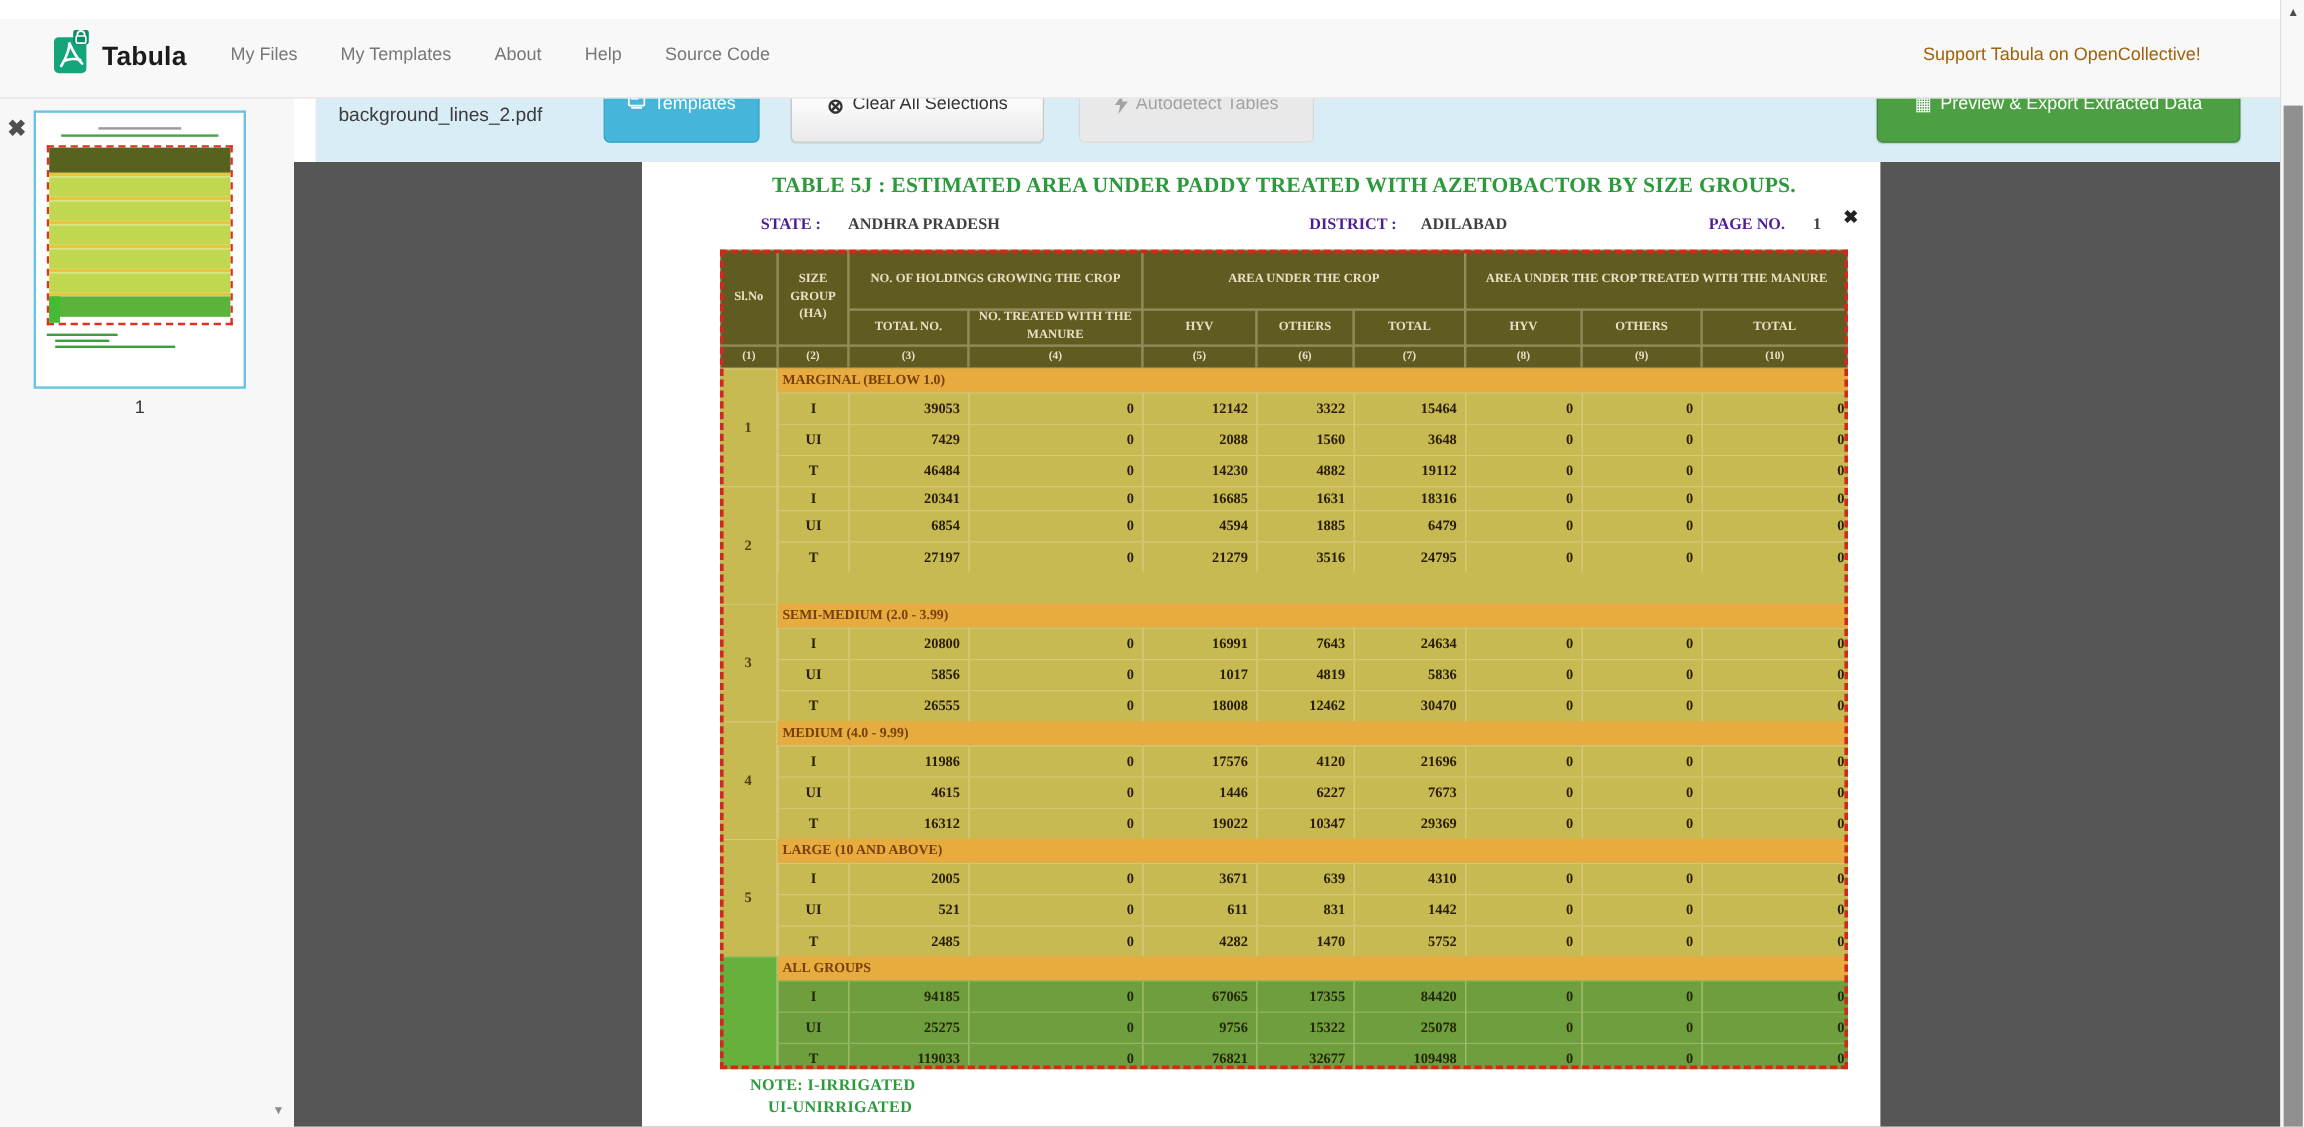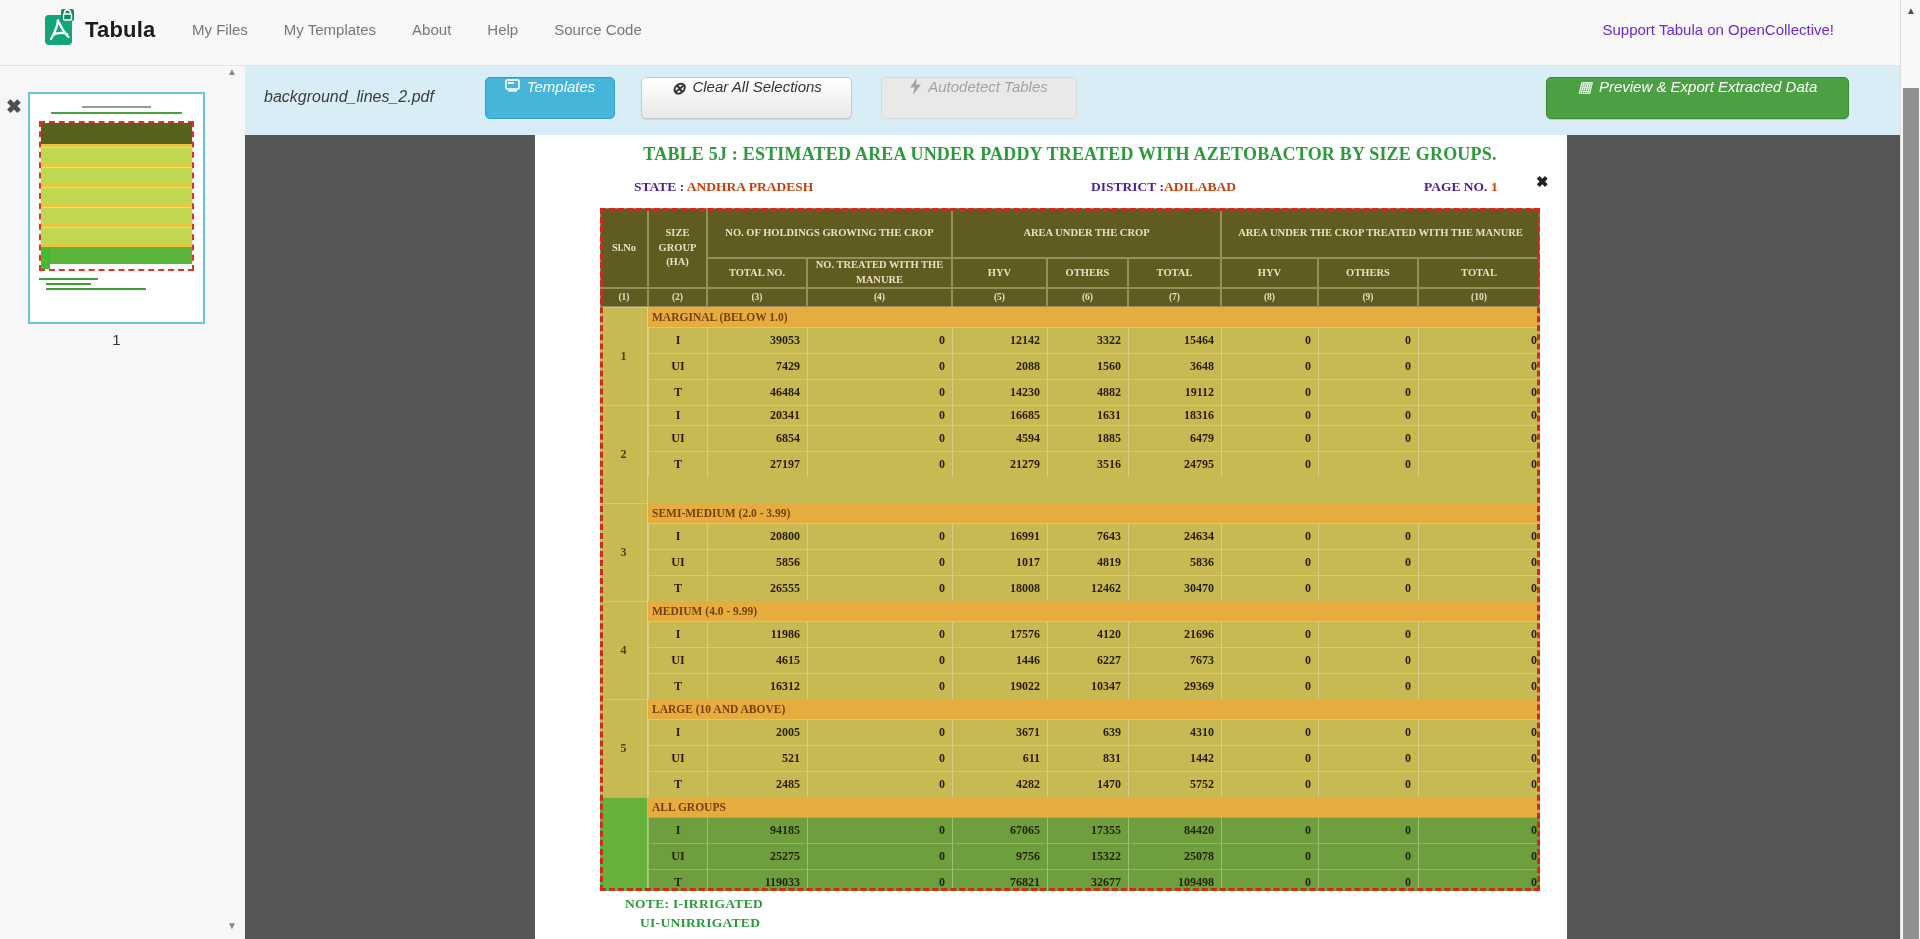--- a/index.html
+++ b/index.html
@@ -1,28 +1,28 @@
 <!DOCTYPE html>
 <html style="--toolbar-blue: #d9edf7; --templates-cyan: #45b6d9; --export-green: #4c9f42; --head-olive: #5a5c20; --row-olive: #c7be53; --sec-orange: #e7b03f; --row-green: #6aa23d;"><head>
 <meta charset="utf-8">
 <style>
   * { box-sizing: border-box; margin: 0; padding: 0; }
   html,body { width:1920px; height:939px; overflow:hidden; font-family:"Liberation Sans", sans-serif; background:#fff; }
   body { position:relative; }
 
   
-  .navbar { position:absolute; left:0; top:0; width:1920px; height:66px; background:#f8f8f8; border-bottom:1px solid #e4e4e4; z-index:5; }
+  .navbar { position:absolute; left:0; top:16px; width:1920px; height:66px; background:#f8f8f8; border-bottom:1px solid #e4e4e4; z-index:5; }
   .brand { position:absolute; left:44px; top:9px; display:flex; align-items:center; gap:9px; }
   .brand-name { font-size:22px; font-weight:bold; color:#1b1b1b; letter-spacing:.2px; }
   .nav-menu { position:absolute; left:192px; top:0; height:59px; display:flex; align-items:center; gap:36px; }
   .nav-item { font-size:15px; color:#777; cursor:pointer; white-space:nowrap; }
-  .support-link { position:absolute; right:86px; top:0; line-height:59px; font-size:15px; color:#6d28d9; cursor:pointer; }
-
-  
-  .toolbar { position:absolute; left:245px; top:59px; width:1655px; height:76px; background:var(--toolbar-blue);font-style:italic; }
+  .support-link { position:absolute; right:86px; top:0; line-height:59px; font-size:15px; color:#a16207; cursor:pointer; }
+
+  
+  .toolbar { position:absolute; left:263px; top:59px; width:1655px; height:76px; background:var(--toolbar-blue); }
   .file-label { position:absolute; left:19px; top:0; line-height:76px; font-size:16px; color:#3c3c3c; }
   .btn { position:absolute; top:18px; height:42px; border-radius:5px; font-size:15px; display:flex; justify-content:center; gap:7px; cursor:pointer; white-space:nowrap; }
   .btn-templates { left:240px; width:130px; background:var(--templates-cyan); border:1px solid #2f9fc2; color:#fff; }
   .btn-clear { left:396px; width:211px; background:linear-gradient(#ffffff,#e9e9e9); border:1px solid #c8c8c8; color:#333; box-shadow:0 1px 1px rgba(0,0,0,.08); }
   .btn-autodetect { left:636px; width:196px; background:#e9e9e9; border:1px solid #d9d9d9; color:#a3a3a3; cursor:default; }
   .btn-export { left:1301px; width:303px; background:var(--export-green); border:1px solid #3e8a34; color:#fff; box-shadow:0 1px 1px rgba(0,0,0,.15); }
   .icon-clear { font-size:17px; font-weight:bold; }
   .icon-export { font-size:15px; }
 
   
@@ -39,21 +39,21 @@
   .mini-note { position:absolute; height:2px; background:#3aa03a; }
   .thumb-num { position:absolute; left:28px; top:272px; width:177px; text-align:center; font-size:15px; color:#333; }
   .side-arrow { position:absolute; font-size:10px; color:#8a8a8a; cursor:pointer; }
 
   
   .main { position:absolute; left:245px; top:135px; width:1655px; height:804px; background:#565656; }
   .pdf-page { position:absolute; left:290px; top:0; width:1032px; height:804px; background:#fff; font-family:"Liberation Serif", serif; }
   .doc-title { position:absolute; left:65px; top:9px; width:940px; text-align:center; font-size:18px; font-weight:bold; color:#2c9a3c; letter-spacing:.2px; }
   .doc-meta { position:absolute; top:44px; font-size:13.5px; font-weight:bold; white-space:nowrap; }
   .green-t { color:#4c1d95; }
-  .dark-t { color:#c2410c; }
+  .dark-t { color:#404040;margin-left:20px; }
   .meta-state { left:99px; }
   .meta-district { left:556px; }
   .meta-page { left:889px; }
   .sel-close { position:absolute; left:1001px; top:40px; font-size:15px; font-weight:900; color:#222; cursor:pointer; line-height:1; }
   .doc-note { position:absolute; font-size:13.5px; font-weight:bold; color:#2c9a3c; letter-spacing:.3px; }
 
   
   .table-wrap { position:absolute; left:65px; top:73px; width:940px; height:683px; overflow:hidden; background:var(--row-olive); }
   .thead { display:grid; grid-template-columns:48px 59px 100px 145px 95px 81px 93px 97px 100px 122px; grid-template-rows:50px 30px 19px; background:var(--head-olive); }
   .th { border:1px solid rgba(238,232,200,.38); display:flex; align-items:center; justify-content:center; text-align:center; color:#ece5c8; font-weight:bold; font-size:10.5px; line-height:1.4; padding:2px 0; }

